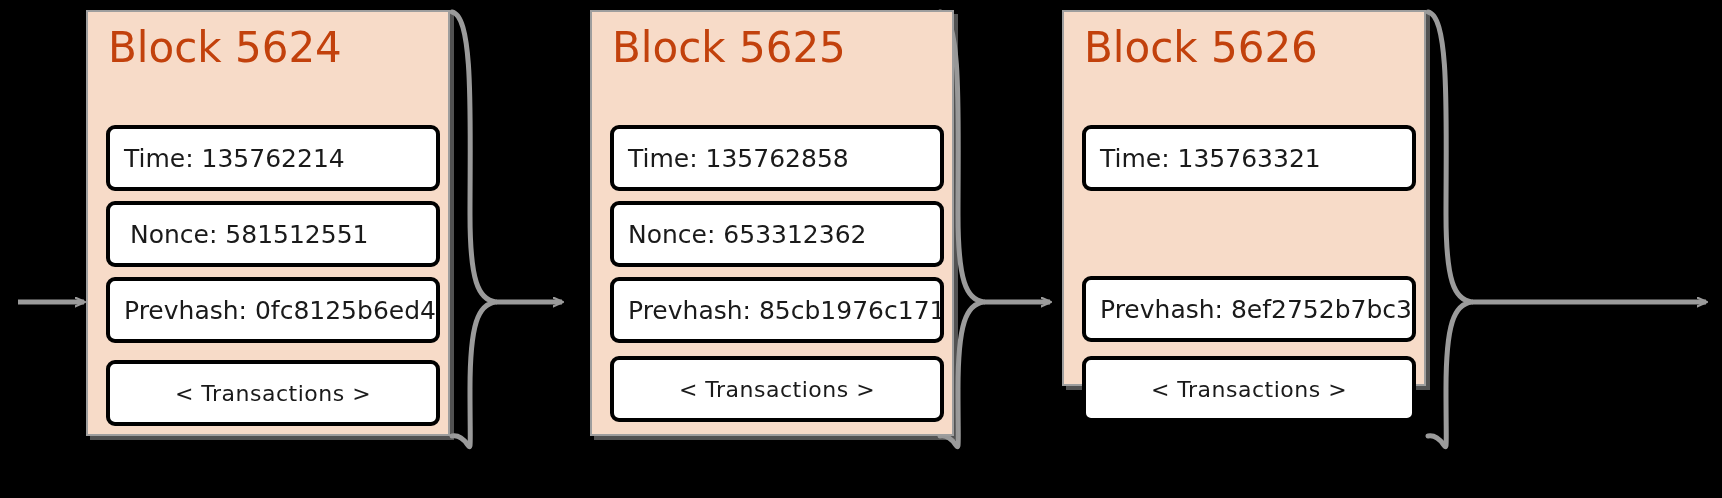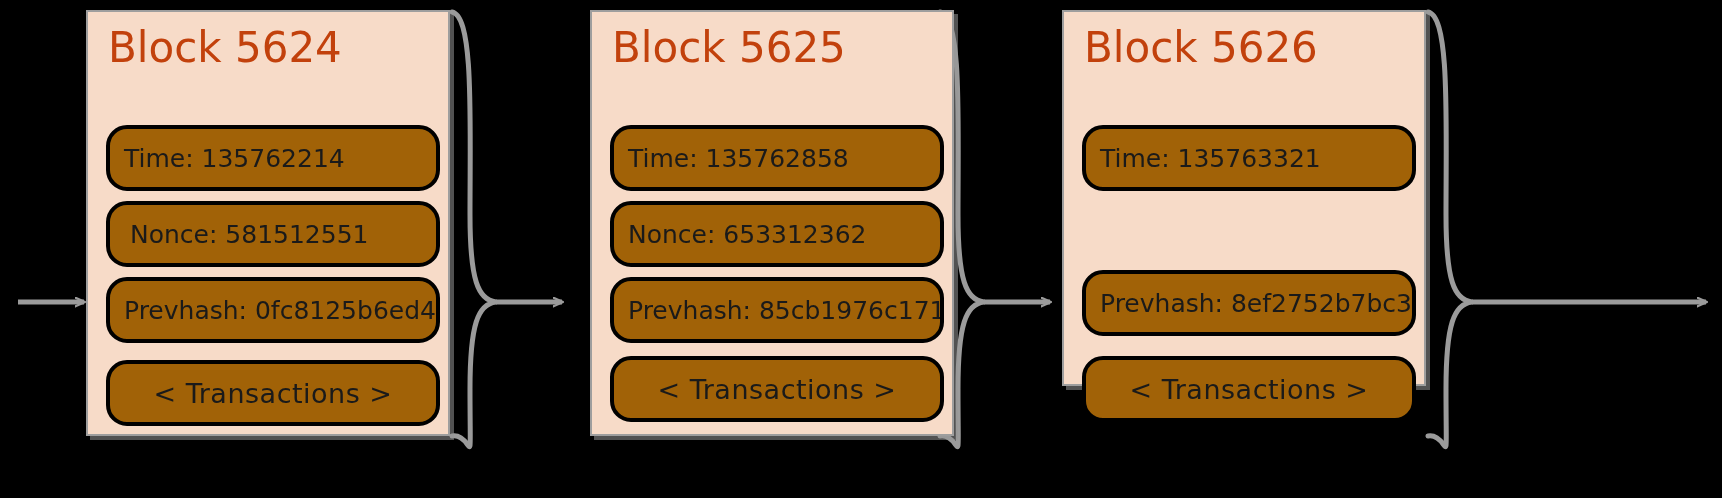--- a/index.html
+++ b/index.html
@@ -44,35 +44,35 @@
     top: 12px;
     font-size: 42px;
     line-height: 48px;
     color: #c2410c;
     white-space: nowrap;
     font-weight: normal;
   }
   .field {
     position: absolute;
     box-sizing: border-box;
-    background: #a16207;
+    background: #ffffff;
     border: 4px solid #000000;
-    border-radius: 21px;
+    border-radius: 9px;
     display: flex;
     align-items: center;
     padding-left: 14px;
     font-size: 25px;
     color: #1a1a1a;
     white-space: nowrap;
     overflow: hidden;
   }
   .field.center {
     justify-content: center;
     padding-left: 0;
-    font-size: 27px;
+    font-size: 22px;
     letter-spacing: 0.5px;
   }
 </style>
 </head>
 <body>
 
 <div id="canvas">
 
   <svg id="wires" viewBox="0 0 1722 498" width="1722" height="498">
     <defs>
@@ -116,17 +116,17 @@
     <div class="block-title">Block 5625</div>
     <div class="field" style="left:18px; top:113px; width:334px; height:66px;">Time: 135762858</div>
     <div class="field" style="left:18px; top:189px; width:334px; height:66px;">Nonce: 653312362</div>
     <div class="field" style="left:18px; top:265px; width:334px; height:66px;">Prevhash: 85cb1976c171</div>
     <div class="field center" style="left:18px; top:344px; width:334px; height:66px;">&lt; Transactions &gt;</div>
   </div>
 
   <div class="block" style="left:1062px; top:10px; width:364px; height:376px;">
     <div class="block-title">Block 5626</div>
     <div class="field" style="left:18px; top:113px; width:334px; height:66px;">Time: 135763321</div>
-    <div class="field" style="left:18px; top:258px; width:334px; height:66px;">Prevhash: 8ef2752b7bc3</div>
+    <div class="field" style="left:18px; top:264px; width:334px; height:66px;">Prevhash: 8ef2752b7bc3</div>
     <div class="field center" style="left:18px; top:344px; width:334px; height:66px;">&lt; Transactions &gt;</div>
   </div>
 
 </div>
 
 </body></html>

